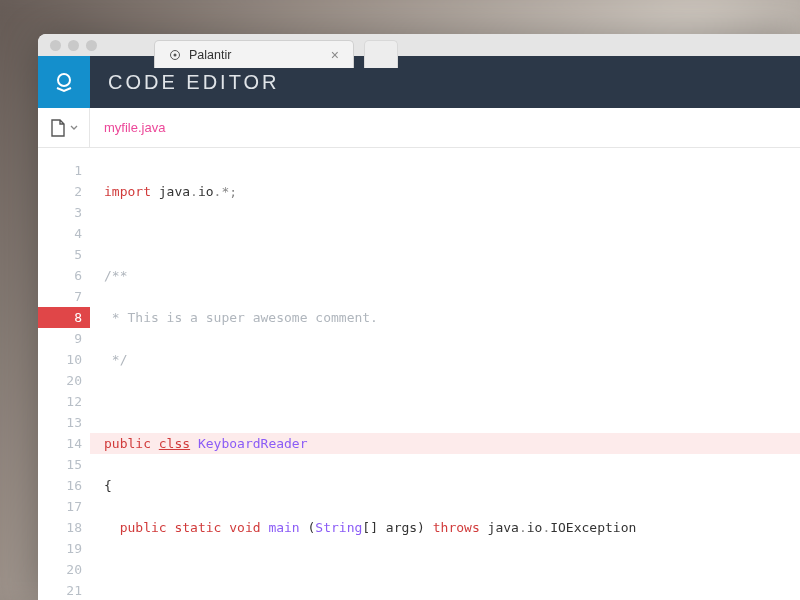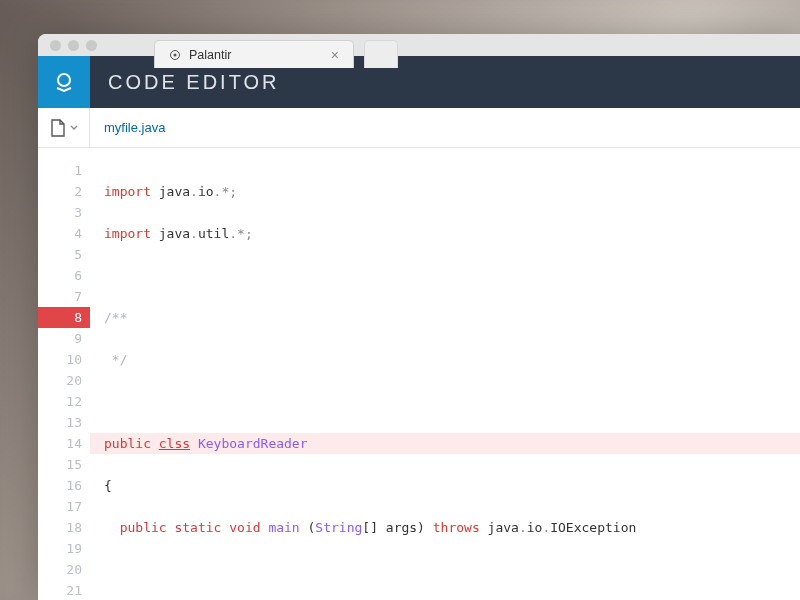--- a/index.html
+++ b/index.html
@@ -114,21 +114,21 @@
   align-items: center;
   justify-content: center;
   border-right: 1px solid #e6e6e6;
   color: #5a5a5a;
 }
 .filename {
   display: flex;
   align-items: center;
   padding-left: 14px;
   font-size: 13px;
-  color: #0369a1;
+  color: #ec4899;
 }
 .editor {
   display: flex;
   font-family: "Menlo", "Consolas", monospace;
   font-size: 13px;
   line-height: 21px;
 }
 .gutter {
   width: 52px;
   text-align: right;
@@ -225,23 +225,23 @@
         <div>15</div>
         <div>16</div>
         <div>17</div>
         <div>18</div>
         <div>19</div>
         <div>20</div>
         <div>21</div>
       </div>
     <div class="code">
 <span class="line"><span class="kw-red">import</span><span> java</span><span class="op">.</span><span>io</span><span class="op">.*;</span></span>
-<span class="line"><span class="kw-red">import</span><span> java</span><span class="op">.</span><span>util</span><span class="op">.*;</span></span>
 <span class="line"></span>
 <span class="line cm">/**</span>
+<span class="line cm"> * This is a super awesome comment.</span>
 <span class="line cm"> */</span>
 <span class="line"></span>
 <span class="line err-line"><span class="kw-red">public</span><span> </span><span class="kw-red underline">clss</span><span> </span><span class="kw-blue">KeyboardReader</span></span>
 <span class="line">{</span>
 <span class="line"><span>  </span><span class="kw-red">public</span><span> </span><span class="kw-red">static</span><span> </span><span class="kw-red">void</span><span> </span><span class="kw-blue">main</span><span> (</span><span class="kw-blue">String</span><span>[] args) </span><span class="kw-red">throws</span><span> java</span><span class="op">.</span><span>io</span><span class="op">.</span><span>IOException</span></span>
 
 
 
 
 

